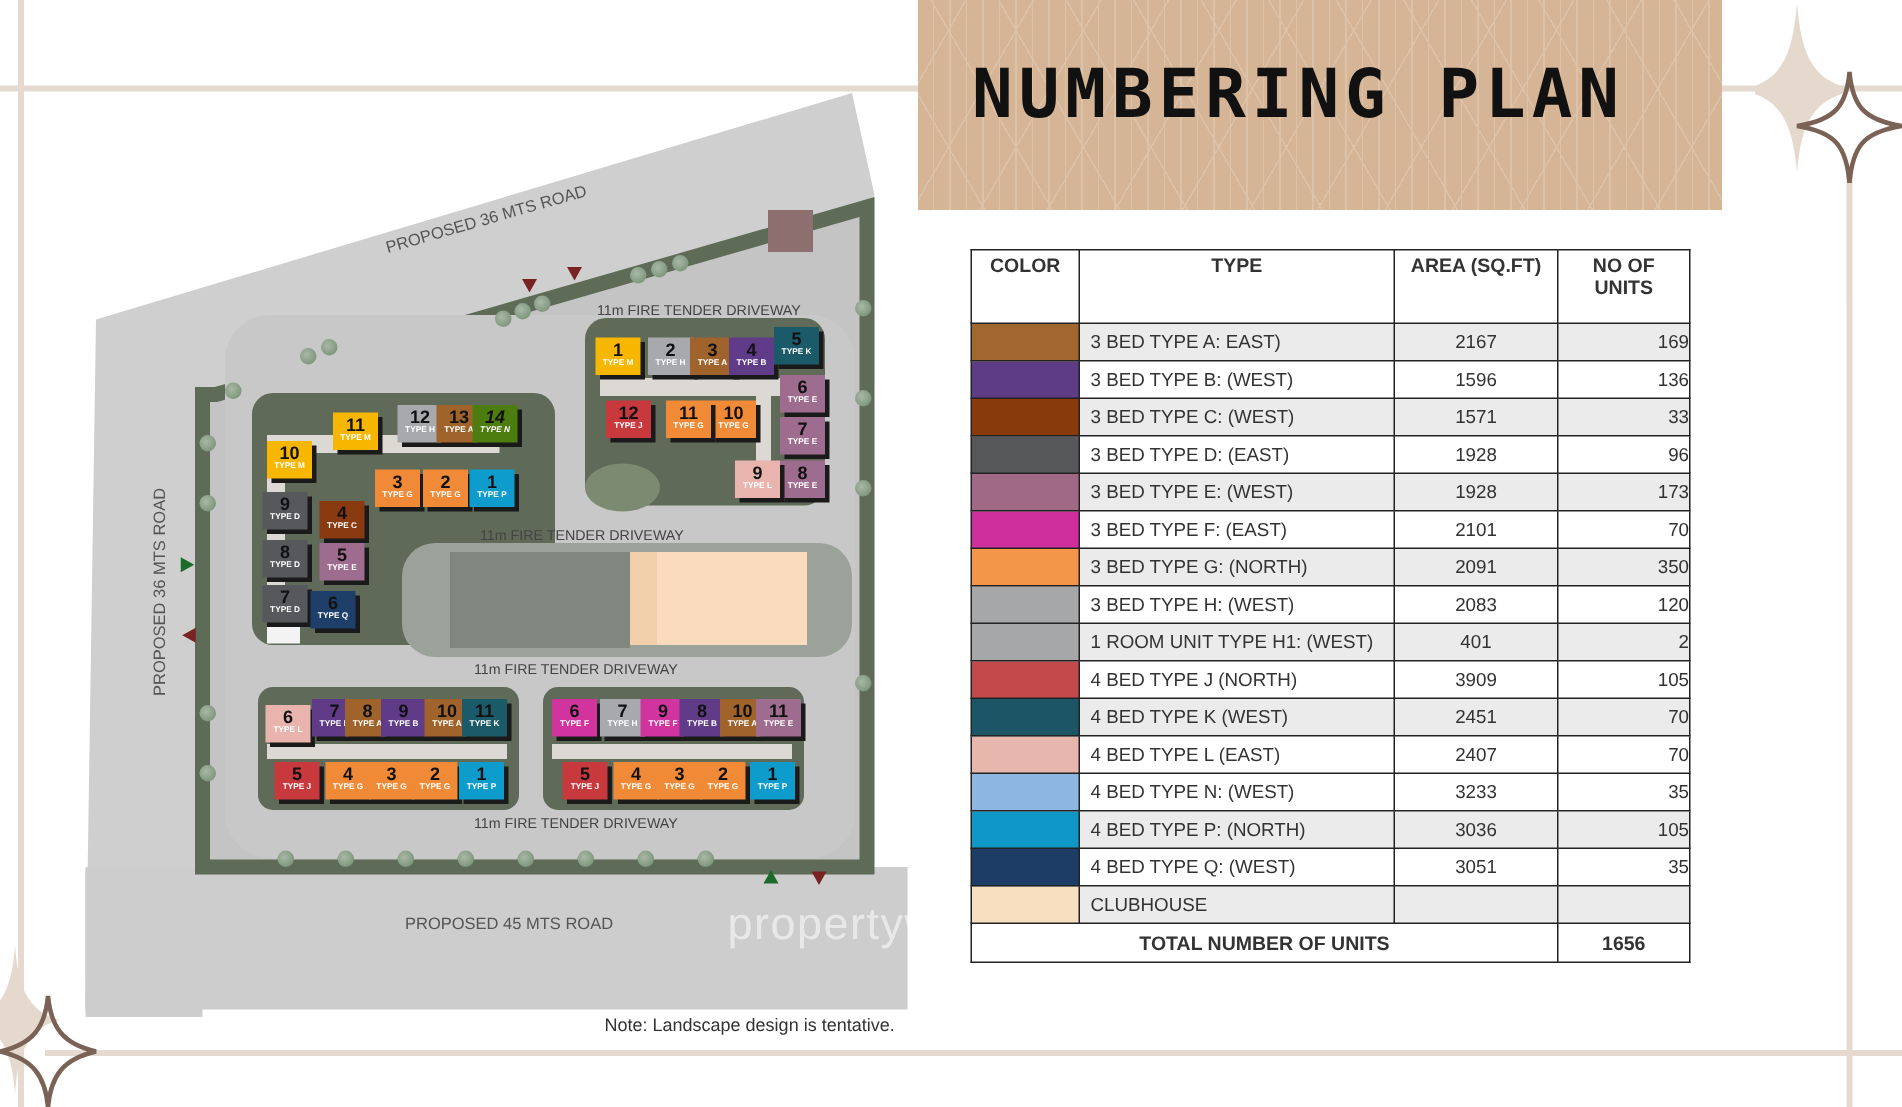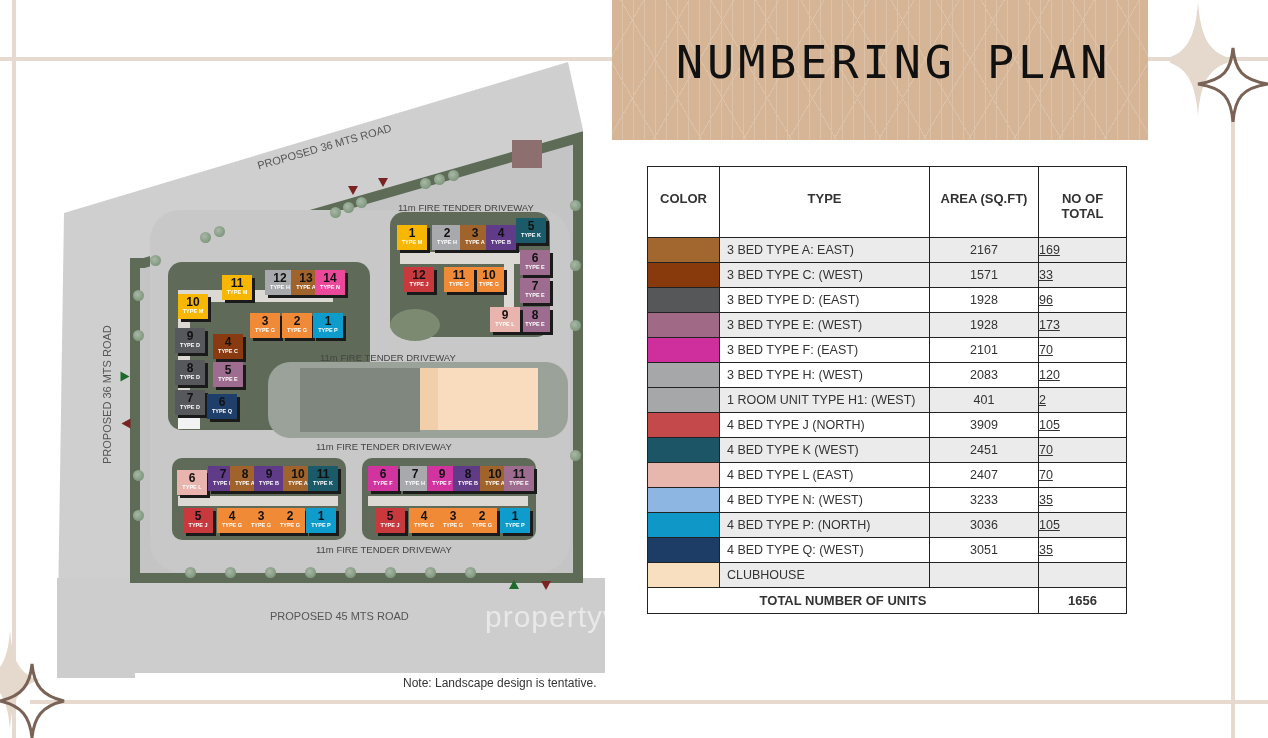--- a/index.html
+++ b/index.html
@@ -8,29 +8,29 @@
   
   .hline{position:absolute;height:4px;background:#e6d9cf;}
   .vline{position:absolute;width:4px;background:#e6d9cf;}
   
   #banner{left:612px;top:0;width:536px;height:140px;background:#d6b597;overflow:hidden;}
   #banner .pattern{position:absolute;inset:0;opacity:.18;
     background-image:
       repeating-linear-gradient(60deg, transparent 0 38px, #ffffff 38px 39px),
       repeating-linear-gradient(-60deg, transparent 0 38px, #ffffff 38px 39px),
       repeating-linear-gradient(90deg, transparent 0 10px, #ffffff 10px 11px);}
-  #title{position:absolute;left:36px;top:36px;font-family:"DejaVu Sans Mono","Liberation Mono",monospace;font-size:45px;letter-spacing:4px;color:#111;font-weight:normal;margin-left:28px;}
+  #title{position:absolute;left:36px;top:36px;font-family:"DejaVu Sans Mono","Liberation Mono",monospace;font-size:45px;letter-spacing:4px;color:#111;font-weight:bold;}
   
   #legend-table{position:absolute;left:647px;top:166px;border-collapse:collapse;font-size:12.5px;color:#333;}
   #legend-table td,#legend-table th{border:1.5px solid #222;padding:0;height:24px;}
-  #legend-table th{font-weight:bold;color:#333;font-size:13px;height:46px;vertical-align:top;padding-top:24px;background:#fff;}
+  #legend-table th{font-weight:bold;color:#333;font-size:13px;height:46px;vertical-align:top;padding-top:2px;background:#fff;}
   #legend-table td.c-color{width:71px;}
   #legend-table td.c-type{width:202px;padding-left:7px;text-align:left;}
   #legend-table td.c-area{width:108px;text-align:center;}
-  #legend-table td.c-units{width:87px;text-align:left;text-decoration:underline;}
+  #legend-table td.c-units{width:87px;text-align:right;}
   #legend-table tr.odd td.c-type,#legend-table tr.odd td.c-area,#legend-table tr.odd td.c-units{background:#ebebeb;}
   #legend-table tr.even td.c-type,#legend-table tr.even td.c-area,#legend-table tr.even td.c-units{background:#ffffff;}
   #legend-table tr.total td{font-weight:bold;text-align:center;height:25px;background:#fff;font-size:13px;}
   
   #siteplan{position:absolute;left:0;top:0;width:612px;height:738px;}
   .road-label{position:absolute;color:#555;font-size:11px;white-space:nowrap;}
   .drive-label{position:absolute;color:#444;font-size:9.5px;white-space:nowrap;}
   .unit{position:absolute;width:30px;height:25px;box-shadow:3px 3px 0 #1a1a1a;text-align:center;line-height:1;}
   .unit .num{display:block;font-size:12px;font-weight:bold;color:#111;padding-top:2px;}
   .unit .typ{display:block;font-size:5.5px;font-weight:bold;color:#fff;margin-top:1px;white-space:nowrap;}
@@ -200,21 +200,21 @@
         <span class="typ">TYPE M</span>
       </div>
       <div class="unit" style="left: 265px; top: 270px; background: rgb(167, 169, 172);">
         <span class="num">12</span>
         <span class="typ">TYPE H</span>
       </div>
       <div class="unit" style="left: 291px; top: 270px; background: rgb(160, 99, 43);">
         <span class="num">13</span>
         <span class="typ">TYPE A</span>
       </div>
-      <div class="unit" style="left: 315px; top: 270px; background: #ec4899;">
+      <div class="unit" style="left: 315px; top: 270px; background: #4d7c0f; font-style: italic;">
         <span class="num">14</span>
         <span class="typ">TYPE N</span>
       </div>
       <div class="unit" style="left: 250px; top: 313px; background: rgb(240, 138, 54);">
         <span class="num">3</span>
         <span class="typ">TYPE G</span>
       </div>
       <div class="unit" style="left: 282px; top: 313px; background: rgb(240, 138, 54);">
         <span class="num">2</span>
         <span class="typ">TYPE G</span>
@@ -340,30 +340,36 @@
   <div id="watermark">propertywala</div>
   <div id="note">Note: Landscape design is tentative.</div>
 </div>
 
 <table id="legend-table">
   <thead>
     <tr>
       <th>COLOR</th>
       <th>TYPE</th>
       <th>AREA (SQ.FT)</th>
-      <th><span>NO OF</span><br><span>TOTAL</span></th>
+      <th><span>NO OF</span><br><span>UNITS</span></th>
     </tr>
   </thead>
   <tbody id="table-body">
       <tr class="odd">
         <td class="c-color" style="background: rgb(162, 103, 47);"></td>
         <td class="c-type">3 BED TYPE A: EAST)</td>
         <td class="c-area">2167</td>
         <td class="c-units">169</td>
       </tr>
+      <tr class="even">
+        <td class="c-color" style="background: rgb(93, 59, 133);"></td>
+        <td class="c-type">3 BED TYPE B: (WEST)</td>
+        <td class="c-area">1596</td>
+        <td class="c-units">136</td>
+      </tr>
       <tr class="odd">
         <td class="c-color" style="background: rgb(137, 58, 12);"></td>
         <td class="c-type">3 BED TYPE C: (WEST)</td>
         <td class="c-area">1571</td>
         <td class="c-units">33</td>
       </tr>
       <tr class="even">
         <td class="c-color" style="background: rgb(85, 87, 89);"></td>
         <td class="c-type">3 BED TYPE D: (EAST)</td>
         <td class="c-area">1928</td>
@@ -373,20 +379,26 @@
         <td class="c-color" style="background: rgb(160, 106, 135);"></td>
         <td class="c-type">3 BED TYPE E: (WEST)</td>
         <td class="c-area">1928</td>
         <td class="c-units">173</td>
       </tr>
       <tr class="even">
         <td class="c-color" style="background: rgb(207, 47, 156);"></td>
         <td class="c-type">3 BED TYPE F: (EAST)</td>
         <td class="c-area">2101</td>
         <td class="c-units">70</td>
+      </tr>
+      <tr class="odd">
+        <td class="c-color" style="background: rgb(243, 150, 74);"></td>
+        <td class="c-type">3 BED TYPE G: (NORTH)</td>
+        <td class="c-area">2091</td>
+        <td class="c-units">350</td>
       </tr>
       <tr class="even">
         <td class="c-color" style="background: rgb(166, 167, 169);"></td>
         <td class="c-type">3 BED TYPE H: (WEST)</td>
         <td class="c-area">2083</td>
         <td class="c-units">120</td>
       </tr>
       <tr class="odd">
         <td class="c-color" style="background: rgb(166, 167, 169);"></td>
         <td class="c-type">1 ROOM UNIT TYPE H1: (WEST)</td>

